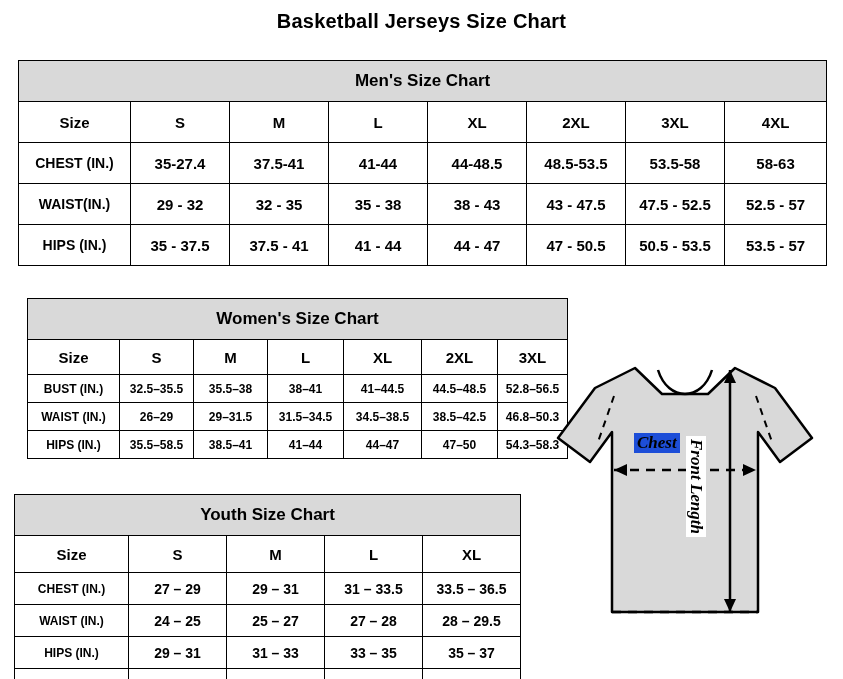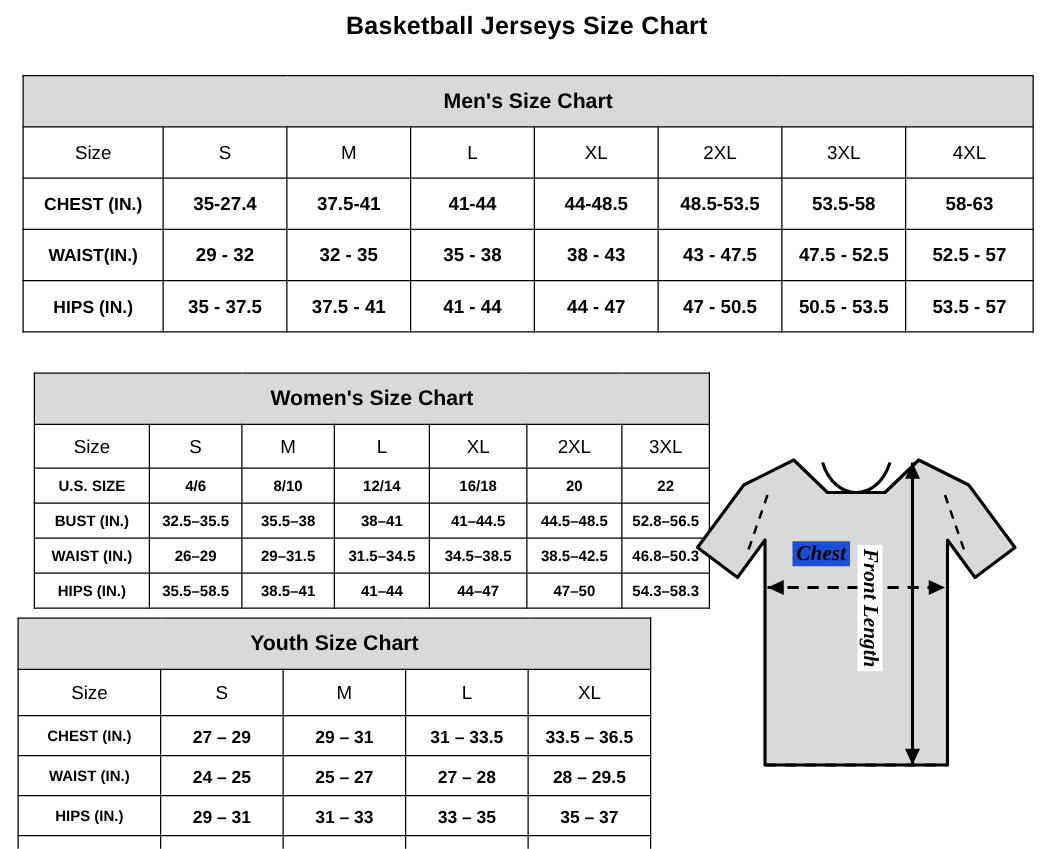--- a/index.html
+++ b/index.html
@@ -34,21 +34,21 @@
     background: #ffffff;
   }
   .caption-cell {
     background: #d9d9d9;
     font-size: 17px;
     font-weight: bold;
     height: 36px;
   }
   .hdr-cell {
     font-size: 15px;
-    font-weight: normal;
+    font-weight: bold;
     height: 34px;
   }
 
   
   #men-table {
     position: absolute;
     left: 18px;
     top: 60px;
     width: 808px;
   }
@@ -194,29 +194,20 @@
   <tr>
     <td class="hdr-cell">Size</td>
     <td class="hdr-cell">S</td>
     <td class="hdr-cell">M</td>
     <td class="hdr-cell">L</td>
     <td class="hdr-cell">XL</td>
     <td class="hdr-cell">2XL</td>
     <td class="hdr-cell">3XL</td>
   </tr>
   <tr>
-    <td class="rowhdr">U.S. SIZE</td>
-    <td>4/6</td>
-    <td>8/10</td>
-    <td>12/14</td>
-    <td>16/18</td>
-    <td>20</td>
-    <td>22</td>
-  </tr>
-  <tr>
     <td class="rowhdr">BUST (IN.)</td>
     <td>32.5–35.5</td>
     <td>35.5–38</td>
     <td>38–41</td>
     <td>41–44.5</td>
     <td>44.5–48.5</td>
     <td>52.8–56.5</td>
   </tr>
   <tr>
     <td class="rowhdr">WAIST (IN.)</td>

